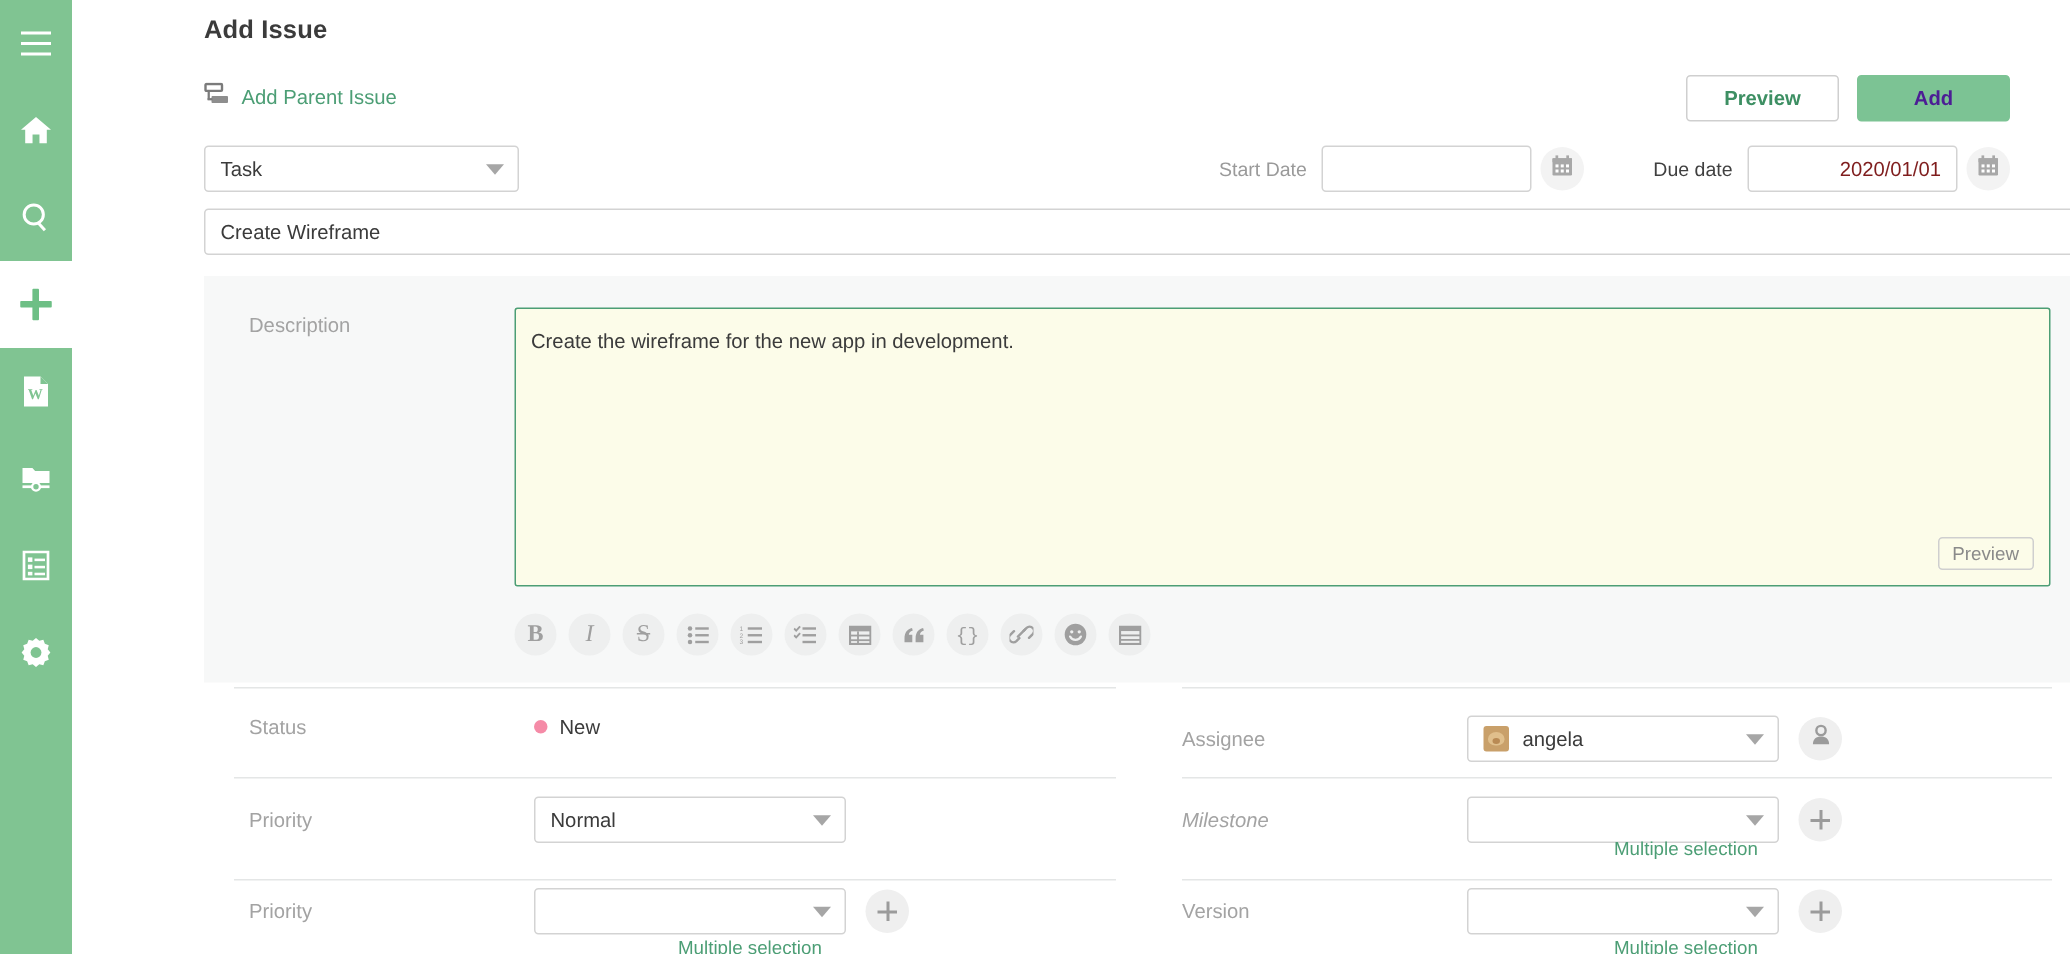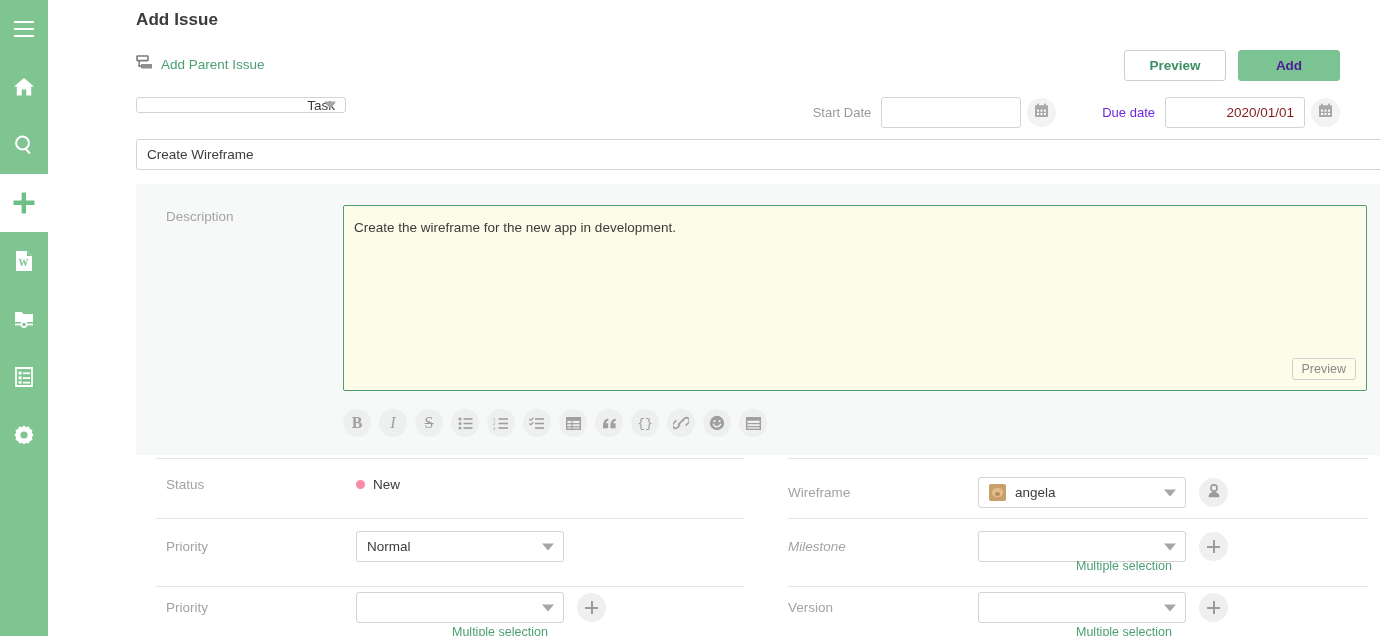--- a/index.html
+++ b/index.html
@@ -76,25 +76,25 @@
     position: relative;
   }
   .select-box { cursor: pointer; }
   .caret {
     position: absolute; right: 9px; top: 50%; transform: translateY(-50%);
     width: 0; height: 0;
     border-left: 6px solid transparent; border-right: 6px solid transparent;
     border-top: 7px solid #a6a6a6;
   }
 
-  #type-select { position: absolute; left: 88px; top: 97px; width: 210px; height: 16px; justify-content: flex-end; }
+  #type-select { position: absolute; left: 88px; top: 97px; width: 210px; height: 31px; }
 
   #date-area { position: absolute; right: 40px; top: 97px; display: flex; align-items: center; }
   .date-label { font-size: 13px; color: #9a9a9a; margin-right: 10px; white-space: nowrap; margin-left: 32px; }
-  .date-label.due { color: #6d28d9; }
+  .date-label.due { color: #404040; }
   .date-input { width: 140px; height: 31px; }
   .date-input.due { color: #7f1d1d; font-weight: normal; justify-content: flex-end; }
   .circ-btn {
     width: 29px; height: 29px; border-radius: 50%;
     background: #f3f3f3;
     display: flex; align-items: center; justify-content: center;
     margin-left: 6px; margin-right: 14px;
     cursor: pointer;
   }
   .circ-btn:last-child { margin-right: 0; }
@@ -480,21 +480,21 @@
       <span class="flabel">Priority</span>
       <span class="select-box fsel">
         <span></span>
         <span class="caret"></span>
       </span>
       <span class="plus-circ" style="margin-left:13px;"></span>
     </div>
     <div class="hint" style="left:404px; top:625px;">Multiple selection</div>
 
     <div class="fieldrow" style="left:740px; top:477px; width:580px;">
-      <span class="flabel">Wireframe</span>
+      <span class="flabel">Assignee</span>
       <span class="select-box fsel">
         <span class="avatar"></span>
         <span>angela</span>
         <span class="caret"></span>
       </span>
       <span class="user-circ" style="margin-left:13px;">
         <span>
           <svg width="16" height="16" viewBox="0 0 16 16" aria-hidden="true">
             <circle cx="8" cy="5" r="3.1" fill="none" stroke="#9b9b9b" stroke-width="1.6"></circle>
             <path d="M2.6 14.2 C2.6 10.6 5 9 8 9 C11 9 13.4 10.6 13.4 14.2 Z" fill="#9b9b9b"></path>

